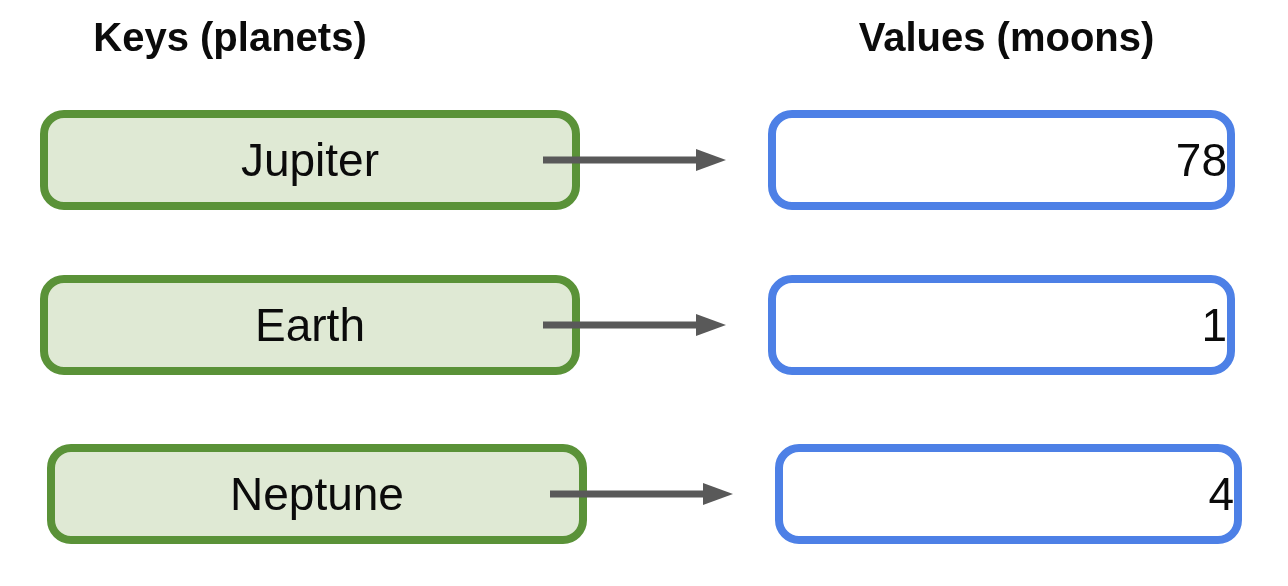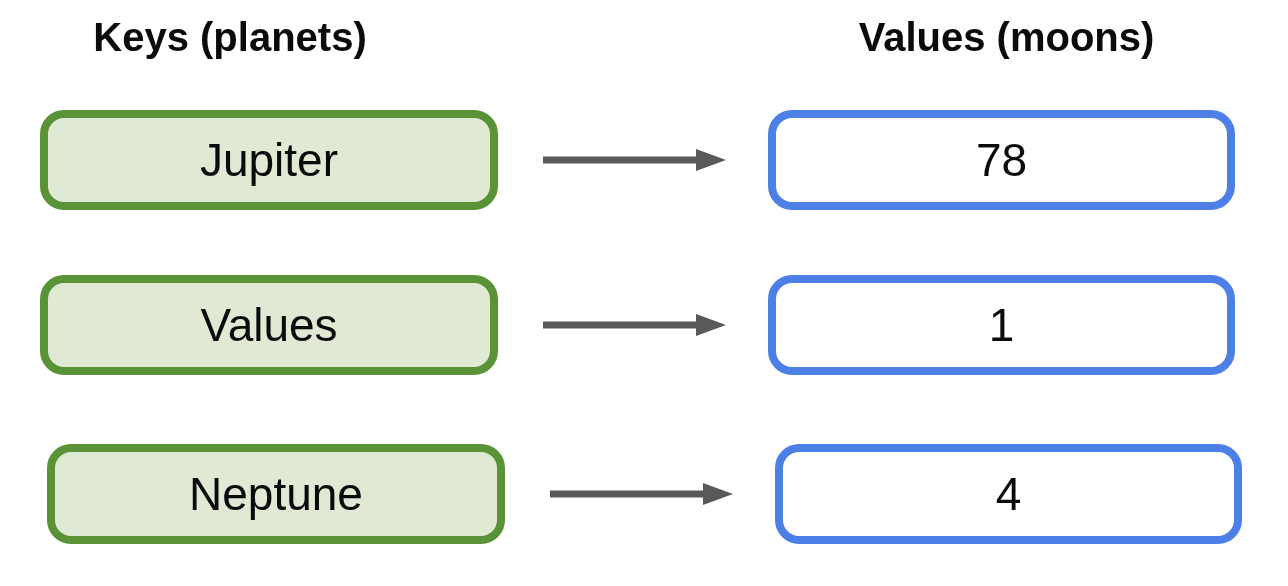--- a/index.html
+++ b/index.html
@@ -47,29 +47,30 @@
     box-sizing: border-box;
     border-radius: 24px;
     display: flex;
     align-items: center;
     justify-content: center;
     font-size: 46px;
     color: var(--text, #0b0b0b);
   }
   .key-box {
     left: 40px;
-    width: 458px;
+    width: 540px;
     border: 8px solid var(--key_box_border, #5a9238);
     background: var(--key_box_fill, #dfe9d4);
   }
   .value-box {
     left: 768px;
     width: 467px;
     border: 8px solid var(--value_box_border, #4d80e6);
     background: var(--value_box_fill, #ffffff);
+    justify-content: flex-end;
   }
   .arrow {
     position: absolute;
     left: 542px;
     top: 50%;
     transform: translateY(-50%);
     color: var(--arrow, #595959);
     display: block;
   }
 </style>
@@ -90,21 +91,21 @@
       <line x1="1" y1="15" x2="157" y2="15" stroke="currentColor" stroke-width="7"></line>
       <polygon points="154,4 184,15 154,26" fill="currentColor"></polygon>
     </svg>
     <div class="box value-box">
       <span>78</span>
     </div>
   </div>
 
   <div class="row row-2">
     <div class="box key-box">
-      <span>Values</span>
+      <span>Earth</span>
     </div>
     <svg class="arrow" width="185" height="30" viewBox="0 0 185 30" aria-hidden="true">
       <line x1="1" y1="15" x2="157" y2="15" stroke="currentColor" stroke-width="7"></line>
       <polygon points="154,4 184,15 154,26" fill="currentColor"></polygon>
     </svg>
     <div class="box value-box">
       <span>1</span>
     </div>
   </div>
 

